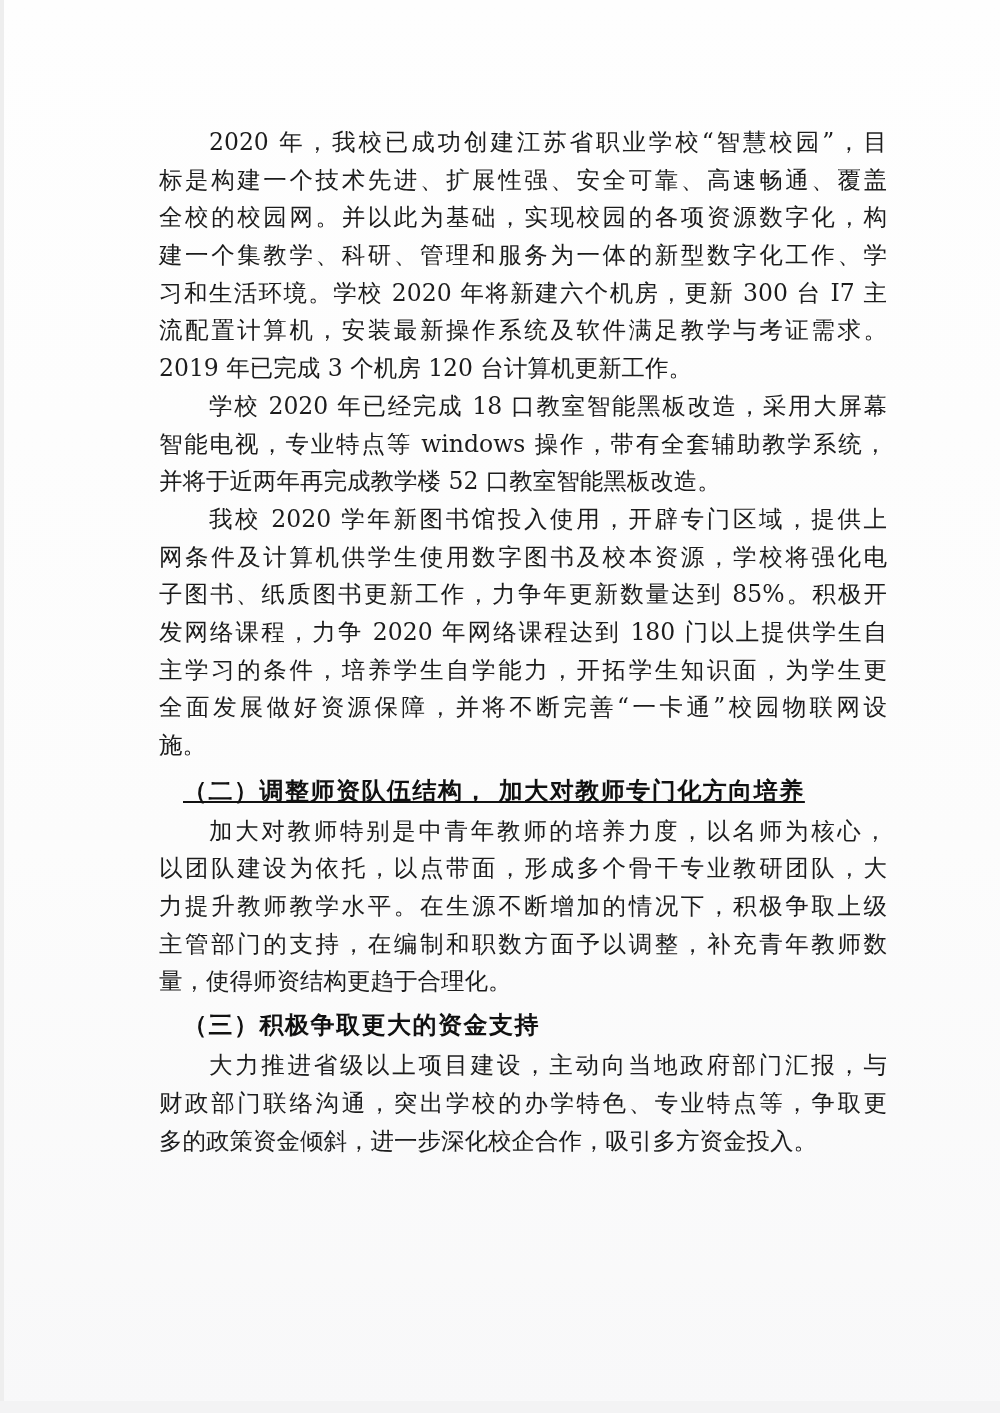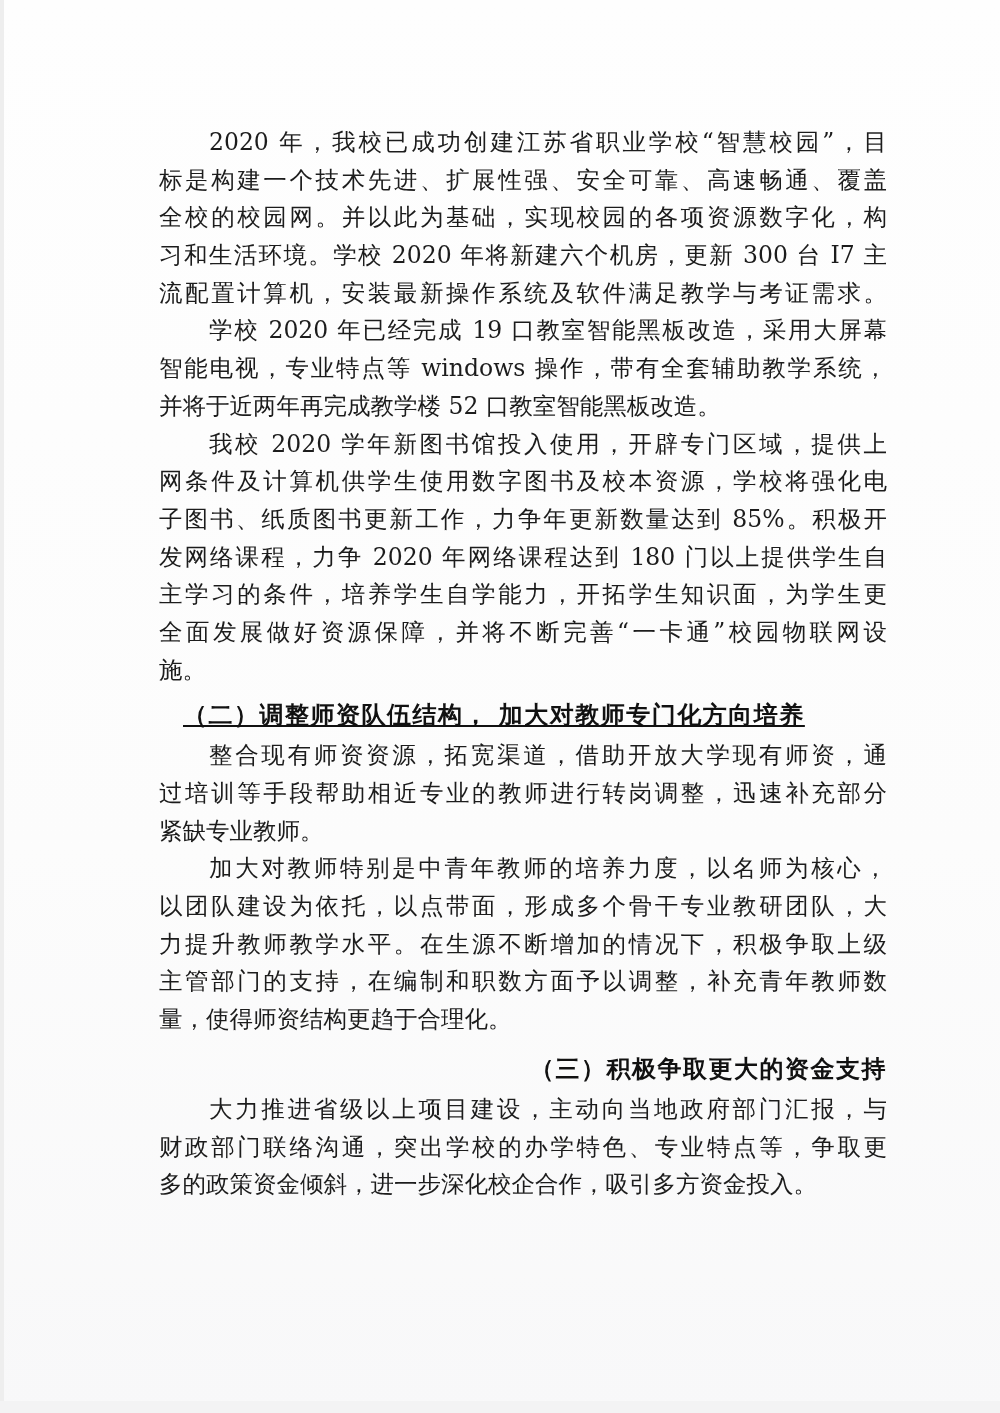--- a/index.html
+++ b/index.html
@@ -61,62 +61,59 @@
       height: 44px;
       line-height: 44px;
       font-size: 24px;
       font-family: "DejaVu Sans", "Liberation Sans", sans-serif;
       font-weight: bold;
       white-space: nowrap;
       color: #111111;
       letter-spacing: 1.5px;
     }
     .heading.h2 { padding-left: 48px; margin-top: 4px; text-decoration: underline; }
-    .heading.h3 { padding-left: 48px; margin-top: 8px; text-align: right; }
+    .heading.h3 { padding-left: 48px; margin-top: 2px; }
   </style>
 </head>
 <body>
 
 <div class="page">
   <div class="page-edge-left"></div>
   <div class="page-edge-bottom"></div>
 
   <div class="text-block">
 
     <div>
       <div class="line indent">2020 年，我校已成功创建江苏省职业学校“智慧校园”，目</div>
       <div class="line">标是构建一个技术先进、扩展性强、安全可靠、高速畅通、覆盖</div>
       <div class="line">全校的校园网。并以此为基础，实现校园的各项资源数字化，构</div>
+      <div class="line">建一个集教学、科研、管理和服务为一体的新型数字化工作、学</div>
       <div class="line">习和生活环境。学校 2020 年将新建六个机房，更新 300 台 I7 主</div>
       <div class="line">流配置计算机，安装最新操作系统及软件满足教学与考证需求。</div>
+      <div class="line last">2019 年已完成 3 个机房 120 台计算机更新工作。</div>
     </div>
 
     <div>
-      <div class="line indent">学校 2020 年已经完成 19 口教室智能黑板改造，采用大屏幕</div>
+      <div class="line indent">学校 2020 年已经完成 18 口教室智能黑板改造，采用大屏幕</div>
       <div class="line">智能电视，专业特点等 windows 操作，带有全套辅助教学系统，</div>
       <div class="line last">并将于近两年再完成教学楼 52 口教室智能黑板改造。</div>
     </div>
 
     <div>
       <div class="line indent">我校 2020 学年新图书馆投入使用，开辟专门区域，提供上</div>
       <div class="line">网条件及计算机供学生使用数字图书及校本资源，学校将强化电</div>
       <div class="line">子图书、纸质图书更新工作，力争年更新数量达到 85%。积极开</div>
       <div class="line">发网络课程，力争 2020 年网络课程达到 180 门以上提供学生自</div>
       <div class="line">主学习的条件，培养学生自学能力，开拓学生知识面，为学生更</div>
       <div class="line">全面发展做好资源保障，并将不断完善“一卡通”校园物联网设</div>
       <div class="line last">施。</div>
     </div>
 
     <div class="heading h2">（二）调整师资队伍结构， 加大对教师专门化方向培养</div>
 
-    <div>
-      <div class="line indent">整合现有师资资源，拓宽渠道，借助开放大学现有师资，通</div>
-      <div class="line">过培训等手段帮助相近专业的教师进行转岗调整，迅速补充部分</div>
-      <div class="line last">紧缺专业教师。</div>
-    </div>
 
     <div>
       <div class="line indent">加大对教师特别是中青年教师的培养力度，以名师为核心，</div>
       <div class="line">以团队建设为依托，以点带面，形成多个骨干专业教研团队，大</div>
       <div class="line">力提升教师教学水平。在生源不断增加的情况下，积极争取上级</div>
       <div class="line">主管部门的支持，在编制和职数方面予以调整，补充青年教师数</div>
       <div class="line last">量，使得师资结构更趋于合理化。</div>
     </div>
 
     <div class="heading h3">（三）积极争取更大的资金支持</div>

